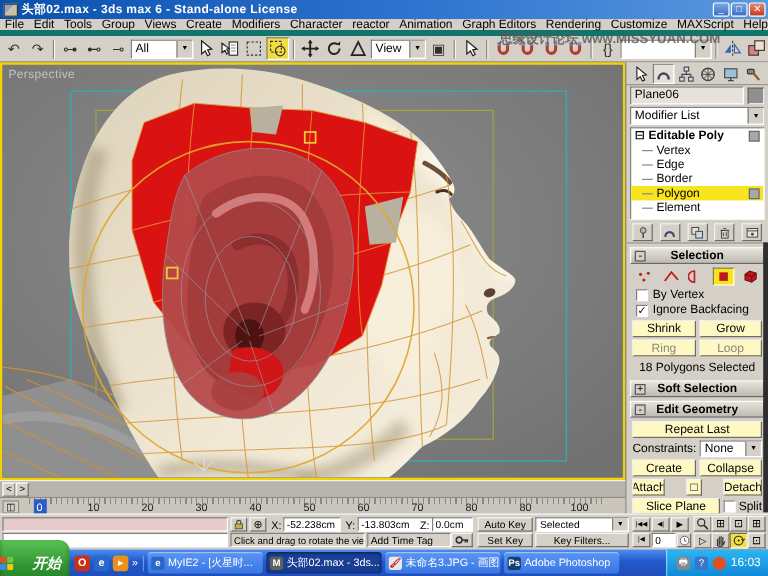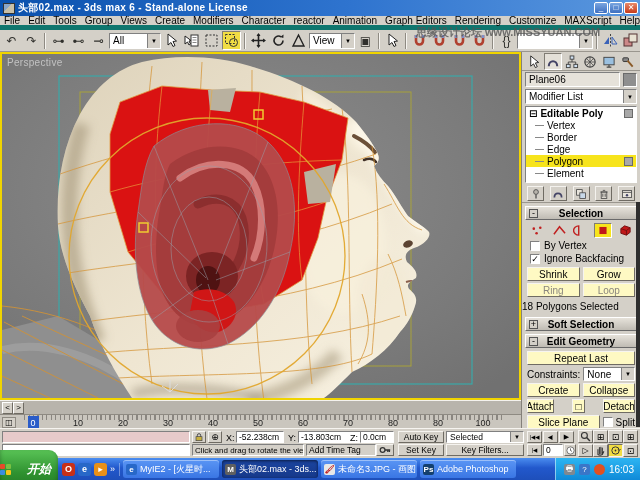--- a/index.html
+++ b/index.html
@@ -71,21 +71,21 @@
   .b{background:#fef9c3;border:1px solid;border-color:#f6f4f0 #6f6b63 #6f6b63 #f6f4f0;height:14px;
     display:flex;align-items:center;justify-content:center;font-size:10px;white-space:nowrap;overflow:hidden}
   .b.dis{color:#8a867e}
   .grid2{display:grid;grid-template-columns:1fr 1fr;gap:2px 3px;margin:2px 5px}
   .cbrow{display:flex;align-items:center;gap:4px;padding:1px 8px}
   .cb{width:10px;height:10px;background:#fff;border:1px solid;border-color:#808080 #fff #fff #808080;
     font-size:9px;line-height:8px;text-align:center;flex:none}
   .soicons{display:flex;justify-content:center;gap:4px;margin:3px 0 1px}
   .soi{width:18px;height:15px;display:flex;align-items:center;justify-content:center}
   .soi.active{background:#f7e41c;border:1px solid;border-color:#807c74 #fff #fff #807c74}
-  .pstatus{padding:2px 0;font-size:10px}
+  .pstatus{text-align:center;padding:2px 0;font-size:10px}
 
   
   .timeslider{position:absolute;left:0;top:400px;width:521px;height:14px;background:#b8b4ac;
     border-top:1px solid #f4f2ee;display:flex;align-items:center}
   .tsbtn{width:11px;height:12px;background:#d4d0c8;border:1px solid;border-color:#fff #6f6b63 #6f6b63 #fff;
     font-size:8px;display:flex;align-items:center;justify-content:center;flex:none}
   .tsthumb{width:232px;height:12px;margin:0 1px;background:linear-gradient(#e2ded6,#c6c2ba);
     border:1px solid;border-color:#fff #6f6b63 #6f6b63 #fff;display:flex;align-items:center;
     justify-content:center;font-size:9px}
   .trackbar{position:absolute;left:0;top:414px;width:521px;height:14px;background:#cac6be;
@@ -571,25 +571,25 @@
         <span>⊟</span>
         <span>Editable Poly</span>
         <span class="sq"></span>
       </div>
       <div class="srow">
           <span class="tree"></span>
           <span>Vertex</span>
         </div>
       <div class="srow">
           <span class="tree"></span>
-          <span>Border</span>
+          <span>Edge</span>
         </div>
       <div class="srow">
           <span class="tree"></span>
-          <span>Edge</span>
+          <span>Border</span>
         </div>
       <div class="srow sel">
           <span class="tree"></span>
           <span>Polygon</span>
           <span class="sq"></span>
         </div>
       <div class="srow">
           <span class="tree"></span>
           <span>Element</span>
         </div>

